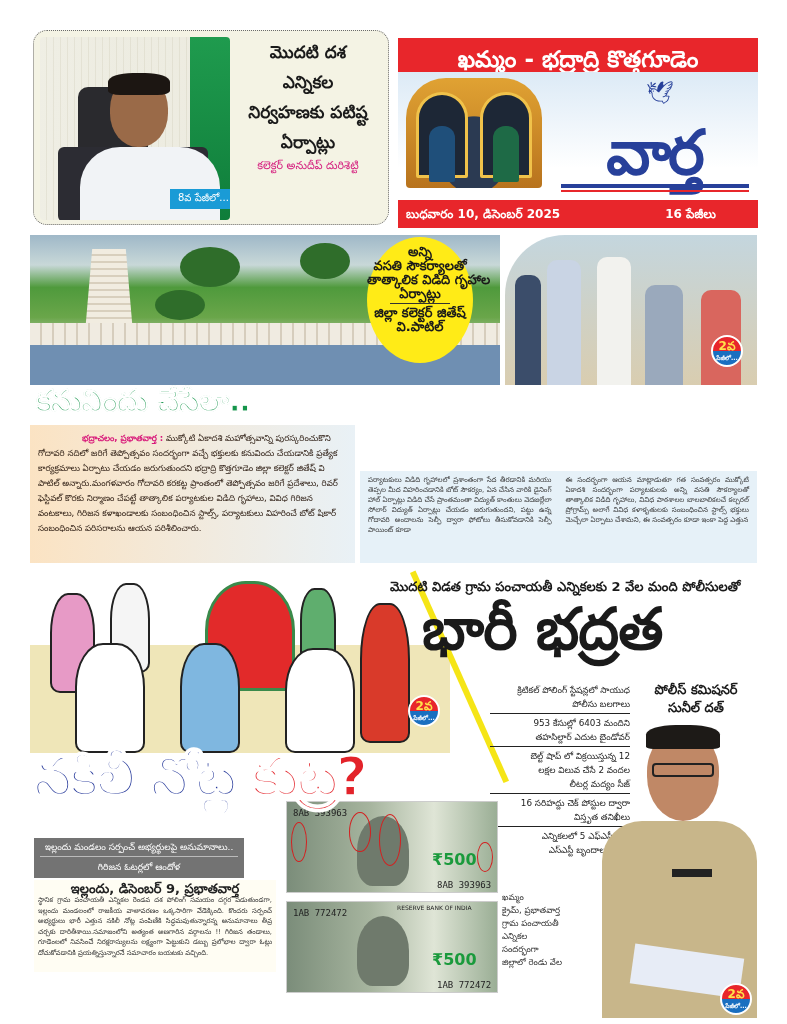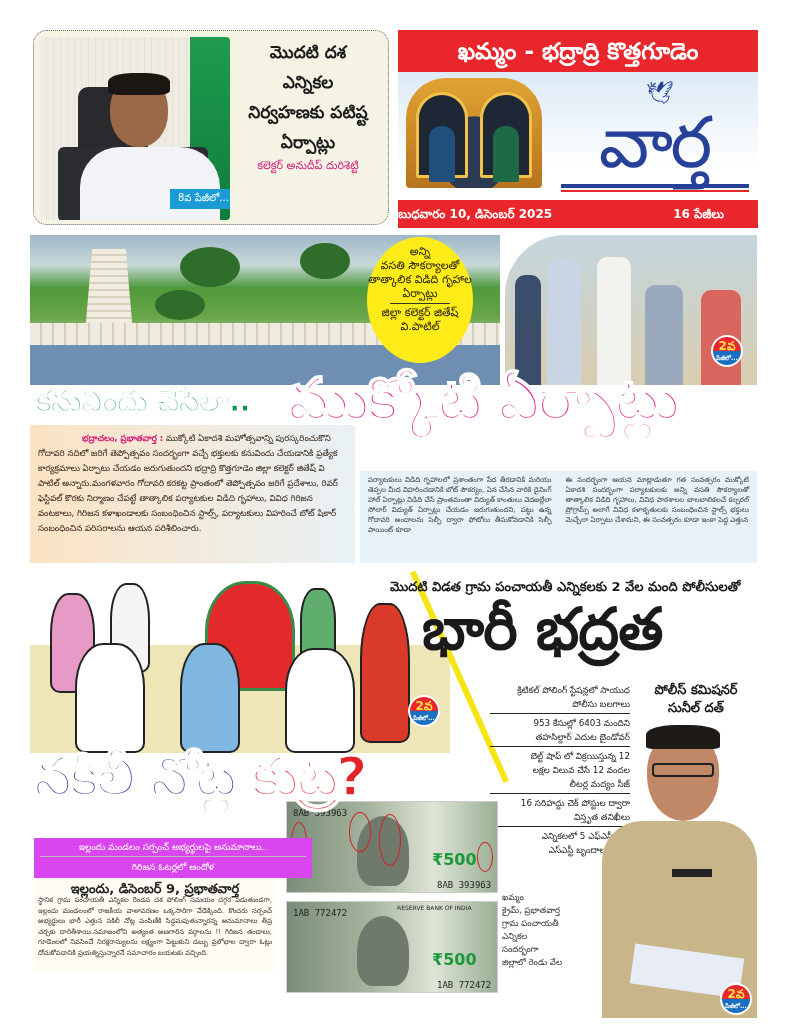--- a/index.html
+++ b/index.html
@@ -37,41 +37,41 @@
   }
   .teaser-text {
     position:absolute; left:198px; top:6px; width:152px; text-align:center;
   }
   .teaser-text .head-line { font-size:17px; font-weight:bold; color:#1a1a1a; line-height:30px; white-space:nowrap; }
   .teaser-text .byline { font-size:11px; font-weight:normal; color:#d4197c; margin-top:2px; white-space:nowrap; }
 
   
   .masthead { position:absolute; left:398px; top:30px; width:360px; height:198px; }
   .mh-region {
-    position:absolute; left:0; top:0; width:360px; height:42px; background:#e8262b;
+    position:absolute; left:0; top:8px; width:360px; height:42px; background:#e8262b;
     color:#fff; font-size:23px; font-weight:bold; text-align:center; line-height:42px; white-space:nowrap;
   }
   .mh-body { position:absolute; left:0; top:42px; width:360px; height:120px;
     background: linear-gradient(180deg,#dceaf6,#ffffff 80%); }
   .mh-temple { position:absolute; left:8px; top:6px; width:136px; height:110px;
     background: radial-gradient(ellipse at 50% 70%,#2b3a52 0 35%,transparent 36%),
                 linear-gradient(180deg,#e0a233,#b8731d);
     border-radius: 40px 40px 4px 4px; }
   .mh-temple .arch { position:absolute; top:14px; width:52px; height:86px; background:#1d2736; border-radius:26px 26px 2px 2px; border:3px solid #f0c24a;}
   .mh-temple .arch.a1 { left:10px; } .mh-temple .arch.a2 { left:74px; }
   .mh-temple .deity { position:absolute; bottom:6px; width:26px; height:56px; background:#1f4f7a; border-radius:12px 12px 2px 2px; }
   .mh-temple .d1 { left:23px; } .mh-temple .d2 { left:87px; background:#1e6a46; }
-  .mh-logo { position:absolute; left:160px; top:30px; width:192px; height:82px;
-    color:#27409a; font-size:71px; font-weight:normal; line-height:82px; text-align:center; letter-spacing:-3px; }
+  .mh-logo { position:absolute; left:160px; top:40px; width:192px; height:82px;
+    color:#27409a; font-size:62px; font-weight:bold; line-height:82px; text-align:center; letter-spacing:-3px; }
   .mh-dove { position:absolute; left:248px; top:8px; font-size:22px; color:#27409a; }
   .mh-underline-blue { position:absolute; left:163px; top:112px; width:188px; height:4px; background:#27409a; }
   .mh-underline-red { position:absolute; left:163px; top:118px; width:188px; height:2px; background:#e8262b; }
   .mh-date {
     position:absolute; left:0; top:170px; width:360px; height:28px; background:#e8262b;
-    color:#fff; font-size:12px; font-weight:bold; line-height:28px; padding:0 0;
+    color:#fff; font-size:12px; font-weight:bold; line-height:28px; padding:0 8px;
     display:flex; justify-content:space-between;
   }
   .mh-date span:last-child { margin-right:34px; }
 
   
   .mid { position:absolute; left:30px; top:235px; width:727px; height:330px; }
   .mid-photo-left { position:absolute; left:0; top:0; width:470px; height:150px;
     background: linear-gradient(180deg,#9fb8c8 0%,#c8d8d8 20%,#4f9a3c 35%,#6aa64a 55%,#cfd2cc 75%,#93b3cc 100%); overflow:hidden;}
   .mid-photo-left .gopuram { position:absolute; left:55px; top:14px; width:48px; height:84px;
     background:repeating-linear-gradient(180deg,#f1ece0 0 5px,#d8cfbd 5px 7px); clip-path:polygon(15% 0,85% 0,100% 100%,0 100%); }
@@ -79,21 +79,21 @@
     background:repeating-linear-gradient(90deg,#f0ebe1 0 10px,#d6cdbd 10px 12px); }
   .mid-photo-left .water { position:absolute; left:0; top:110px; width:470px; height:40px; background:#6f8fb2; }
   .mid-photo-left .tree { position:absolute; border-radius:50%; background:#2f6d2a; }
   .mid-photo-right { position:absolute; left:475px; top:0; width:252px; height:150px;
     background: linear-gradient(180deg,#c4d6de,#d9cdb0); overflow:hidden; border-radius: 60px 0 0 0;}
   .person { position:absolute; bottom:0; border-radius:10px 10px 0 0; }
   .yellow-bubble {
     position:absolute; left:337px; top:2px; width:106px; height:126px; background:#ffeb17;
     border-radius:50%; text-align:center; padding-top:8px;
   }
-  .yellow-bubble .bl { font-size:11px; font-weight:normal; color:#1a1a1a; line-height:14px; white-space:nowrap; }
+  .yellow-bubble .bl { font-size:13px; font-weight:bold; color:#1a1a1a; line-height:14px; white-space:nowrap; }
   .yellow-bubble .rule { width:60px; height:1px; background:#333; margin:2px auto; }
   .badge-2 {
     position:absolute; width:32px; height:32px; border-radius:50%;
     background: linear-gradient(180deg,#e8262b 0 50%,#1a6fc0 50% 100%);
     color:#fff; text-align:center; font-weight:bold; border:2px solid #fff;
   }
   .badge-2 .n { display:block; font-size:12px; line-height:14px; color:#ffe14a; padding-top:2px; }
   .badge-2 .p { display:block; font-size:6px; line-height:10px; }
   .headline-row { position:absolute; left:0; top:140px; width:727px; height:70px; }
   .kicker-green { position:absolute; left:6px; top:8px; font-size:30px; font-weight:bold; color:#15954b;
@@ -128,21 +128,21 @@
   .officer-photo { position:absolute; left:572px; top:148px; width:155px; height:297px; overflow:hidden; }
   .officer-photo .face { position:absolute; left:45px; top:10px; width:72px; height:90px; background:#c08866; border-radius:45% 45% 50% 50%; }
   .officer-photo .hair { position:absolute; left:44px; top:4px; width:74px; height:24px; background:#1d1a17; border-radius:40% 40% 10% 10%; }
   .officer-photo .glasses { position:absolute; left:50px; top:42px; width:62px; height:14px; border:2px solid #222; border-radius:4px; }
   .officer-photo .uniform { position:absolute; left:0; top:100px; width:155px; height:197px; background:#c8b68a; border-radius:40px 40px 0 0; }
   .officer-photo .papers { position:absolute; left:30px; top:230px; width:110px; height:40px; background:#e7ecf6; transform:rotate(8deg); }
   .officer-photo .nametag { position:absolute; left:70px; top:148px; width:40px; height:8px; background:#222; }
   .fake-headline { position:absolute; left:4px; top:172px; white-space:nowrap; font-size:54px; font-weight:bold; letter-spacing:-2px; }
   .fake-headline .blue { color:#25389a; -webkit-text-stroke:2px #fff; }
   .fake-headline .red { color:#e3232a; -webkit-text-stroke:2px #fff; }
-  .dark-box { position:absolute; left:4px; top:265px; width:278px; height:40px; background:#d946ef; color:#fff; text-align:center; }
+  .dark-box { position:absolute; left:4px; top:265px; width:210px; height:40px; background:#737373; color:#fff; text-align:center; }
   .dark-box .d1 { font-size:9px; line-height:18px; border-bottom:1px solid #bbb; margin:0 6px; white-space:nowrap; }
   .dark-box .d2 { font-size:9px; line-height:20px; white-space:nowrap; }
   .fake-body { position:absolute; left:4px; top:307px; width:242px; height:92px; background:#fffdf3; padding:3px 4px; }
   .fake-body .dl { font-size:13px; font-weight:bold; text-align:center; line-height:12px; }
   .fake-body p { font-size:6.8px; line-height:10.5px; color:#333; text-align:justify; }
   .notes { position:absolute; left:256px; top:228px; width:214px; height:198px; }
   .note { position:absolute; left:0; width:212px; height:92px; background:linear-gradient(90deg,#7b8d7a,#a7b59f 40%,#dfe5d6 70%,#9aae95);
     border:1px solid #ccc; overflow:hidden; }
   .note .gandhi { position:absolute; left:70px; top:14px; width:52px; height:70px; background:#6f7a6c; border-radius:50% 50% 30% 30%; }
   .note .value { position:absolute; left:145px; top:48px; font-size:16px; font-weight:bold; color:#1a9a3c; }
@@ -220,21 +220,20 @@
     <span class="bl" style="display:block">అన్ని</span>
     <span class="bl" style="display:block">వసతి సౌకర్యాలతో</span>
     <span class="bl" style="display:block">తాత్కాలిక విడిది గృహాల</span>
     <span class="bl" style="display:block">ఏర్పాట్లు</span>
     <div class="rule"></div>
     <span class="bl" style="display:block">జిల్లా కలెక్టర్ జితేష్</span>
     <span class="bl" style="display:block">వి.పాటిల్</span>
   </div>
   <div class="headline-row">
     <div class="kicker-green">కనువిందు చేసేలా..</div>
-    <div class="headline-pink">ముక్కోటి ఏర్పాట్లు</div>
   </div>
   <div class="lede-box">
     <p><span class="dateline">భద్రాచలం, ప్రభాతవార్త :</span><span> ముక్కోటి ఏకాదశి మహోత్సవాన్ని పురస్కరించుకొని గోదావరి నదిలో జరిగే తెప్పోత్సవం సందర్భంగా వచ్చే భక్తులకు కనువిందు చేయడానికి ప్రత్యేక కార్యక్రమాలు ఏర్పాటు చేయడం జరుగుతుందని భద్రాద్రి కొత్తగూడెం జిల్లా కలెక్టర్ జితేష్ వి పాటిల్ అన్నారు.మంగళవారం గోదావరి కరకట్ట ప్రాంతంలో తెప్పోత్సవం జరిగే ప్రదేశాలు, రివర్ ఫెస్టివల్ కొరకు నిర్మాణం చేపట్టే తాత్కాలిక పర్యాటకుల విడిది గృహాలు, వివిధ గిరిజన వంటకాలు, గిరిజన కళాఖండాలకు సంబంధించిన స్టాల్స్, పర్యాటకులు విహరించే బోట్ షికార్ సంబంధించిన పరిసరాలను ఆయన పరిశీలించారు.</span></p>
   </div>
   <div class="mid-columns">
     <p>పర్యాటకులు విడిది గృహాలలో ప్రశాంతంగా సేద తీరడానికి మరియు తెప్పల మీద విహరించడానికి బోట్ సౌకర్యం, ఏన చేసిన వారికి డైనింగ్ హాల్ ఏర్పాట్లు విడిది చేసే ప్రాంతమంతా విద్యుత్ కాంతులు వెదజల్లేలా సోలార్ విద్యుత్ ఏర్పాట్లు చేయడం జరుగుతుందని, పట్టు ఉన్న గోదావరి అందాలను సెల్ఫీ ద్వారా ఫోటోలు తీసుకోవడానికి సెల్ఫీ పాయింట్ కూడా</p>
     <p>ఈ సందర్భంగా ఆయన మాట్లాడుతూ గత సంవత్సరం ముక్కోటి ఏకాదశి సందర్భంగా పర్యాటకులకు అన్ని వసతి సౌకర్యాలతో తాత్కాలిక విడిది గృహాలు, వివిధ పాఠశాలల బాలబాలికలచే కల్చరల్ ప్రోగ్రామ్స్ అలాగే వివిధ కళాకృతులకు సంబంధించిన స్టాల్స్ భక్తులు మెచ్చేలా ఏర్పాటు చేశామని, ఈ సంవత్సరం కూడా ఇంకా పెద్ద ఎత్తున</p>
   </div>
 </div>
 
@@ -262,21 +261,21 @@
     <div class="pb">
       <span class="pl">క్రిటికల్ పోలింగ్ స్టేషన్లలో సాయుధ</span>
       <span class="pl">పోలీసు బలగాలు</span>
     </div>
     <div class="pb">
       <span class="pl">953 కేసుల్లో 6403 మందిని</span>
       <span class="pl">తహసిల్దార్ ఎదుట బైండోవర్</span>
     </div>
     <div class="pb">
       <span class="pl">బెల్ట్ షాప్ లో విక్రయిస్తున్న 12</span>
-      <span class="pl">లక్షల విలువ చేసే 12 వందల</span>
+      <span class="pl">లక్షల విలువ చేసే 2 వందల</span>
       <span class="pl">లీటర్ల మద్యం సీజ్</span>
     </div>
     <div class="pb">
       <span class="pl">16 సరిహద్దు చెక్ పోస్టుల ద్వారా</span>
       <span class="pl">విస్తృత తనిఖీలు</span>
     </div>
     <div class="pb">
       <span class="pl">ఎన్నికలలో 5 ఎఫ్ఎస్టీ, 15</span>
       <span class="pl">ఎస్ఎస్టీ బృందాల ద్వారా</span>
       <span class="pl">నిఘా..</span>

